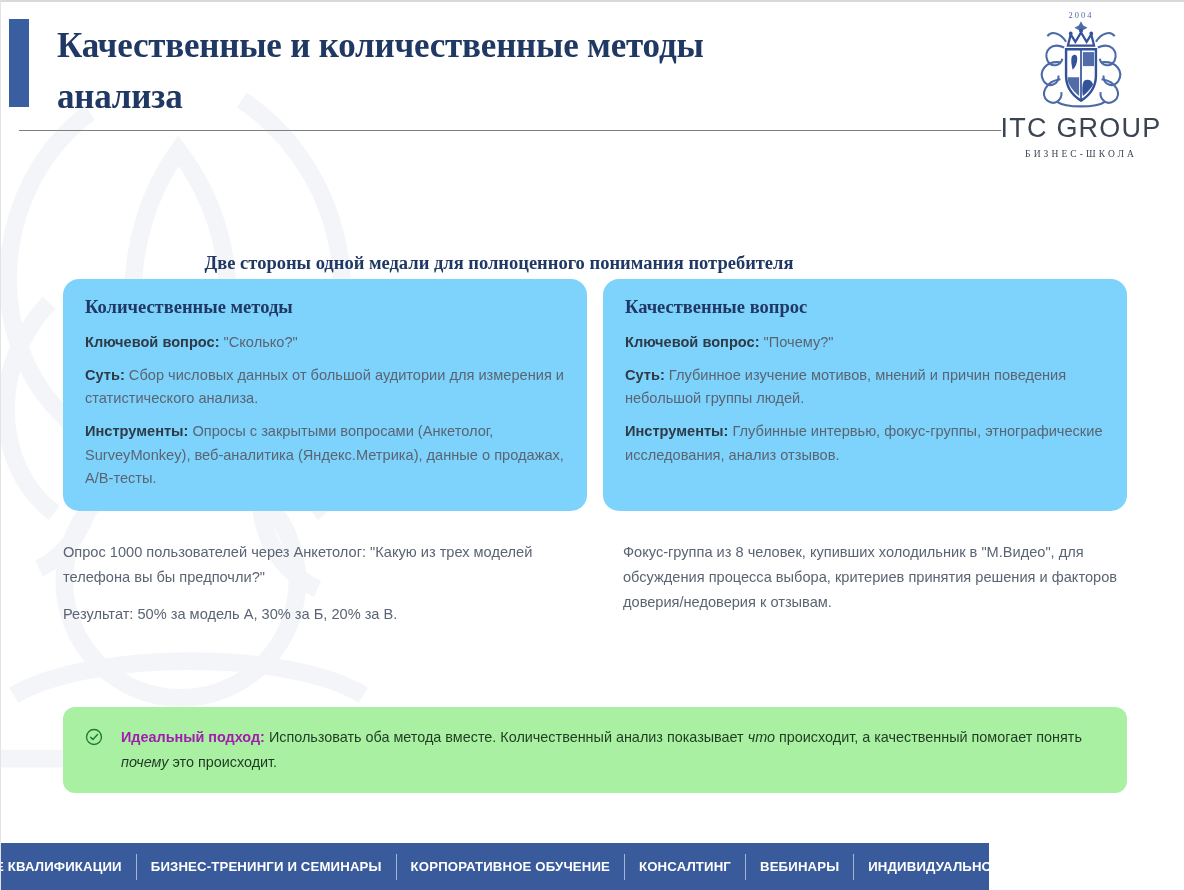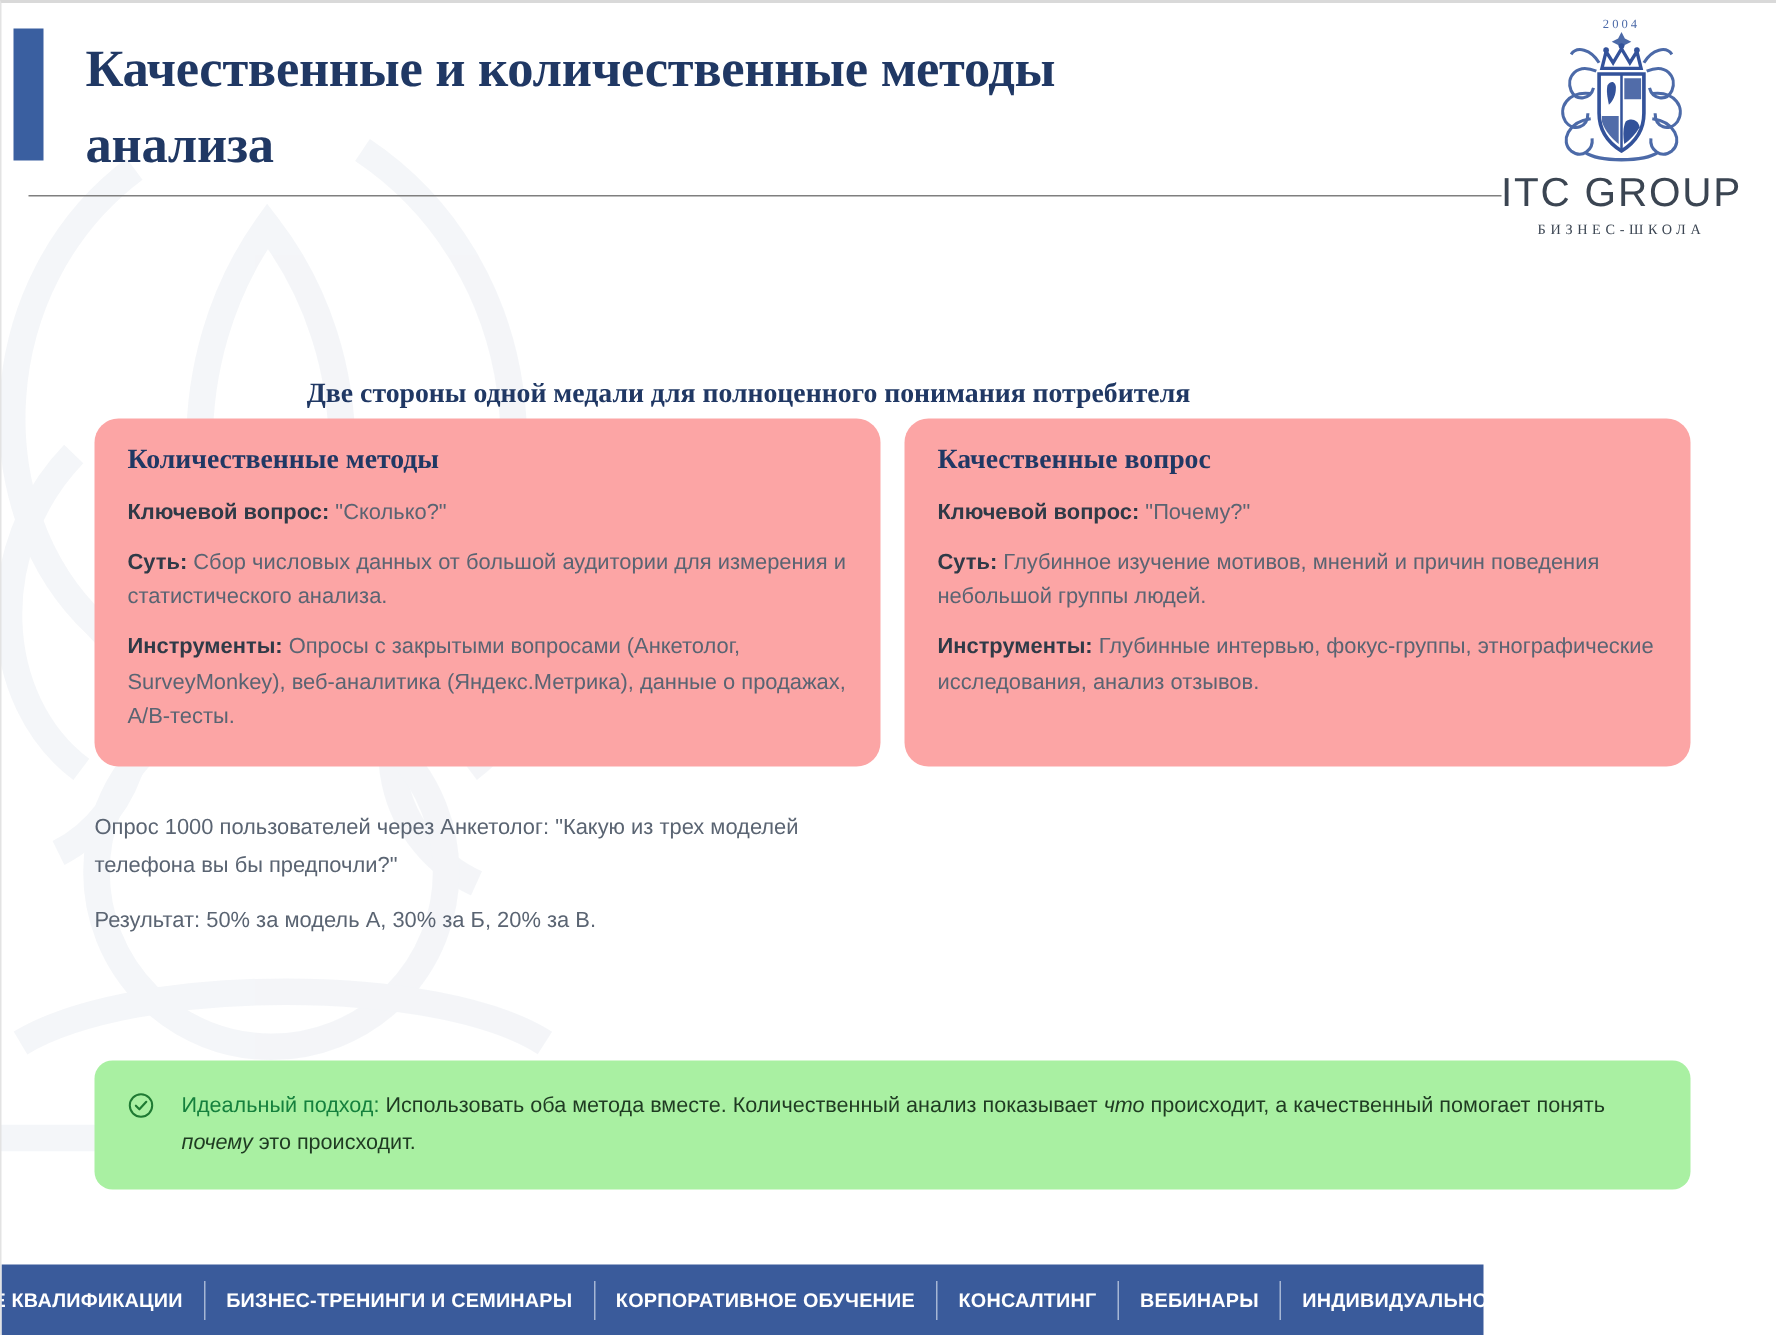--- a/index.html
+++ b/index.html
@@ -113,21 +113,21 @@
     position: absolute;
     left: 62px;
     top: 277px;
     width: 1064px;
     display: flex;
     gap: 16px;
     z-index: 2;
   }
   .card {
     flex: 1 1 0;
-    background: #fca5a5;
+    background: #7dd3fc;
     border-radius: 16px;
     padding: 18px 22px 20px 22px;
     min-height: 228px;
   }
   .card-title {
     font-family: "Liberation Serif", "DejaVu Serif", serif;
     font-weight: bold;
     font-size: 18.5px;
     color: #203864;
     margin-bottom: 13px;
@@ -187,21 +187,21 @@
     height: 18px;
     margin-right: 18px;
     margin-top: 3px;
   }
   .callout-icon svg { display: block; width: 18px; height: 18px; }
   .callout-text {
     font-size: 14.4px;
     line-height: 1.72;
     color: #1f3b22;
   }
-  .callout-text b { font-weight: normal; color: #15803d; }
+  .callout-text b { font-weight: bold; color: #a21caf; }
   .callout-text i { font-style: italic; }
 
   
   .footer {
     position: absolute;
     left: 0;
     bottom: 0;
     width: 988px;
     height: 47px;
     background: #3a5b9b;
@@ -317,20 +317,21 @@
     </div>
 
   </div>
 
   <div class="examples">
     <div class="example">
       <div class="example-p">Опрос 1000 пользователей через Анкетолог: "Какую из трех моделей телефона вы бы предпочли?"</div>
       <div class="example-p">Результат: 50% за модель А, 30% за Б, 20% за В.</div>
     </div>
     <div class="example">
+      <div class="example-p">Фокус-группа из 8 человек, купивших холодильник в "М.Видео", для обсуждения процесса выбора, критериев принятия решения и факторов доверия/недоверия к отзывам.</div>
     </div>
   </div>
 
   <div class="callout">
     <span class="callout-icon">
       <svg viewBox="0 0 20 20" xmlns="http://www.w3.org/2000/svg">
         <circle cx="10" cy="10" r="8.3" fill="none" stroke="#1f7a33" stroke-width="1.5"></circle>
         <path d="M6.2 10.2 L8.8 12.8 L13.9 7.3" fill="none" stroke="#1f7a33" stroke-width="1.6" stroke-linecap="round" stroke-linejoin="round"></path>
       </svg>
     </span>

